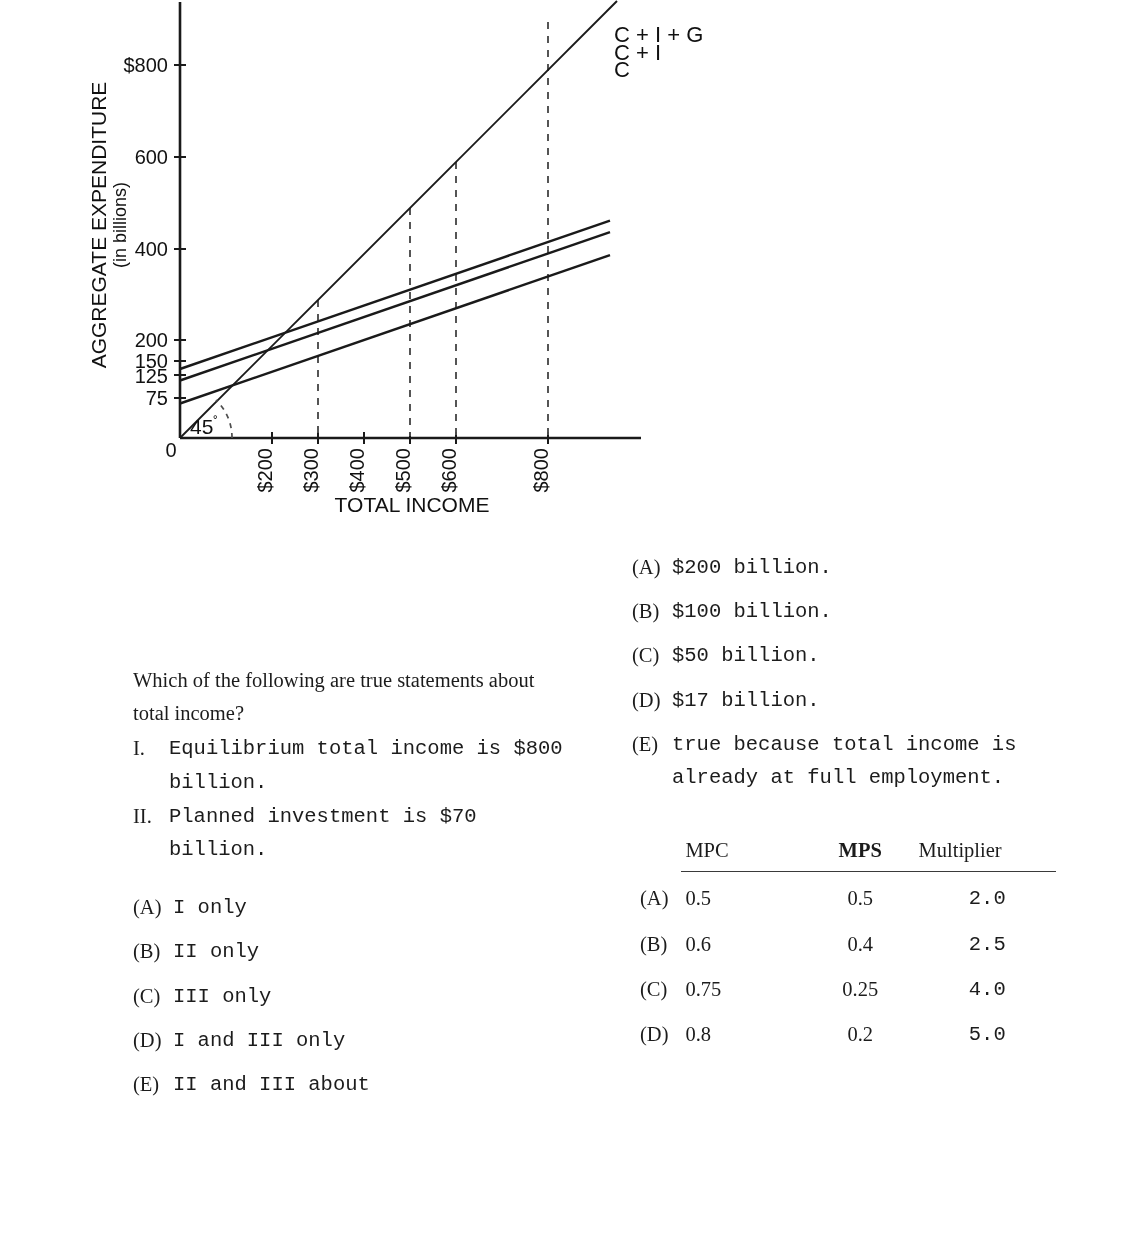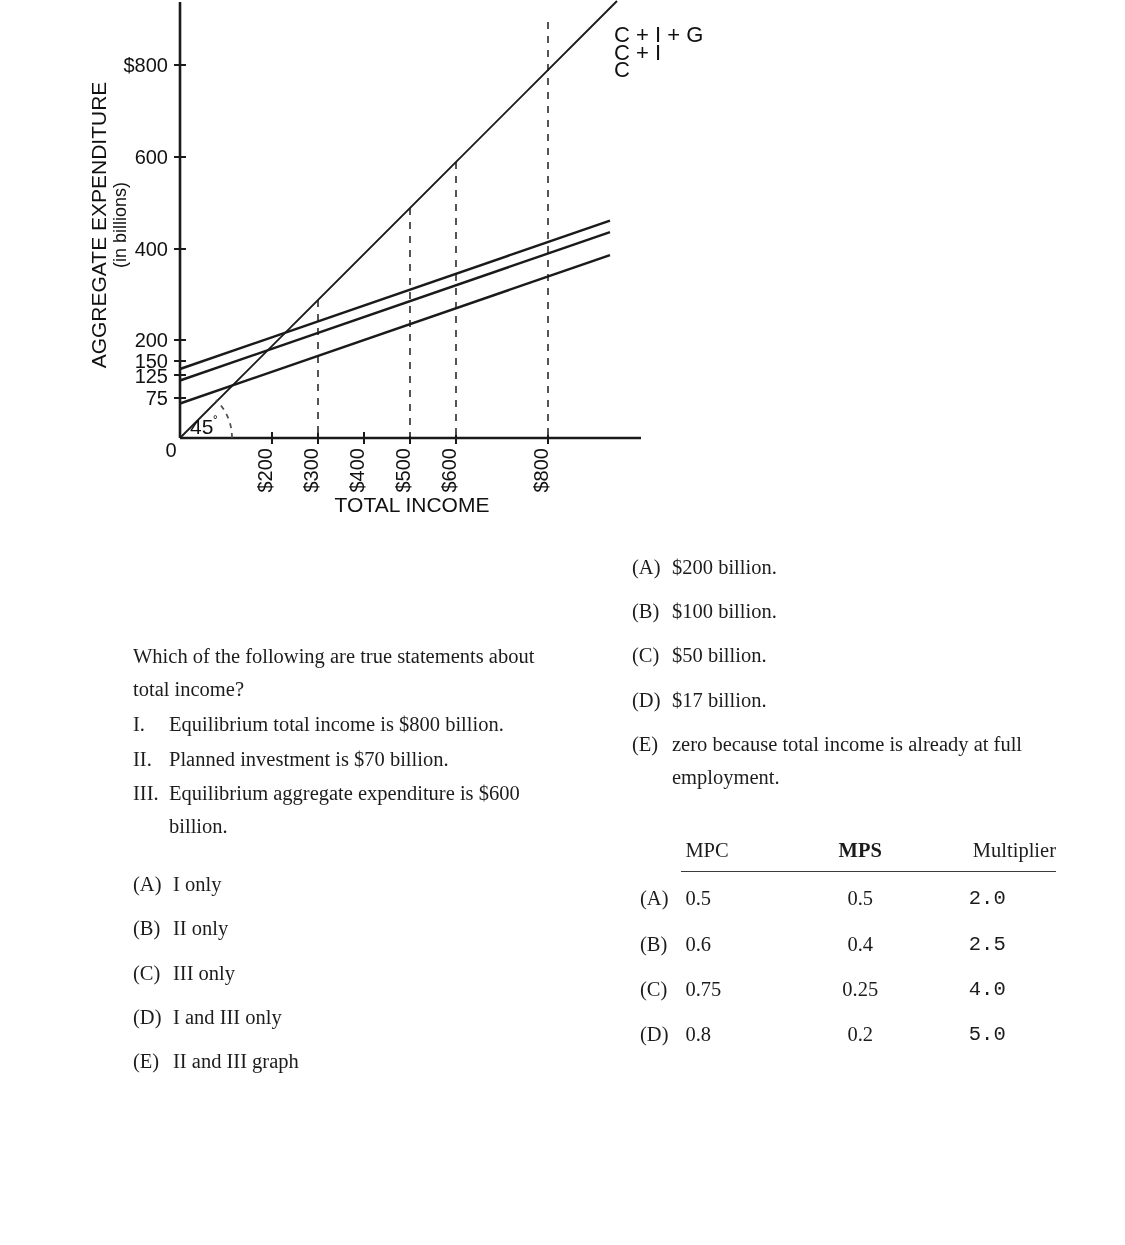--- a/index.html
+++ b/index.html
@@ -69,21 +69,21 @@
   }
 
   
   .qcol {
     position: absolute;
     font-family: "Liberation Serif", serif;
     font-size: 20.5px;
     line-height: 1.62;
     color: #1c1c1c;
   }
-  #left-column  { left: 133px; top: 640px;  width: 430px; }
+  #left-column  { left: 133px; top: 664px;  width: 430px; }
   #right-column { left: 632px; top: 540px;  width: 424px; }
 
   .stem { margin: 0 0 2px 0; }
 
   ul.roman-list, ul.choice-list {
     list-style: none;
     margin: 0;
     padding: 0;
   }
   ul.roman-list > li, ul.choice-list > li {
@@ -92,21 +92,21 @@
   }
   ul.roman-list > li { margin-top: 1px; }
   ul.choice-list > li { margin-top: 11px; }
 
   .marker {
     flex: 0 0 auto;
     white-space: pre;
   }
   .roman-list .marker { width: 36px; }
   .choice-list .marker { width: 40px; }
-  .item-text { flex: 1 1 auto; }
+  .item-text { flex: 1 1 auto; font-family: Liberation Mono, monospace; }
 
   .gap-after-roman { height: 14px; }
   .gap-between-q   { height: 34px; }
 
   
   table.mpc-table {
     border-collapse: collapse;
     margin: 4px 0 0 8px;
     font-family: "Liberation Serif", serif;
     font-size: 20.5px;
@@ -114,21 +114,21 @@
   }
   table.mpc-table th {
     font-weight: normal;
     padding: 2px 0 4px 0;
     border-bottom: 1.3px solid #3a3a3a;
     text-align: left;
   }
   table.mpc-table th.col-lead { border-bottom: none; width: 42px; }
   table.mpc-table th.col-mpc  { width: 120px; text-align: left; padding-left: 4px; }
   table.mpc-table th.col-mps  { width: 120px; text-align: center; font-weight: bold; }
-  table.mpc-table th.col-mult { width: 140px; text-align: right; }
+  table.mpc-table th.col-mult { width: 140px; text-align: left; }
   table.mpc-table td {
     padding: 10px 0 2px 0;
     text-align: left;
   }
   table.mpc-table td.c-lead { white-space: pre; }
   table.mpc-table td.c-mpc  { padding-left: 4px; }
   table.mpc-table td.c-mps  { text-align: center; }
   table.mpc-table td.c-mult { text-align: center; font-family: Liberation Mono, monospace; }
 
   .ghost-num {
@@ -218,24 +218,20 @@
 
   <ul class="roman-list">
     <li>
       <span class="marker">I.</span>
       <span class="item-text">Equilibrium total income is $800 billion.</span>
     </li>
     <li>
       <span class="marker">II.</span>
       <span class="item-text">Planned investment is $70 billion.</span>
     </li>
-    <li>
-      <span class="marker">III.</span>
-      <span class="item-text">Equilibrium aggregate expenditure is $600 billion.</span>
-    </li>
   </ul>
 
   <div class="gap-after-roman"></div>
 
   <ul class="choice-list">
     <li>
       <span class="marker">(A)</span>
       <span class="item-text">I only</span>
     </li>
     <li>
@@ -245,21 +241,21 @@
     <li>
       <span class="marker">(C)</span>
       <span class="item-text">III only</span>
     </li>
     <li>
       <span class="marker">(D)</span>
       <span class="item-text">I and III only</span>
     </li>
     <li>
       <span class="marker">(E)</span>
-      <span class="item-text">II and III graph</span>
+      <span class="item-text">II and III about</span>
     </li>
   </ul>
 </div>
 
 <div id="right-column" class="qcol">
 
 
   <ul class="choice-list">
     <li>
       <span class="marker">(A)</span>
@@ -272,21 +268,21 @@
     <li>
       <span class="marker">(C)</span>
       <span class="item-text">$50 billion.</span>
     </li>
     <li>
       <span class="marker">(D)</span>
       <span class="item-text">$17 billion.</span>
     </li>
     <li>
       <span class="marker">(E)</span>
-      <span class="item-text">zero because total income is already at full employment.</span>
+      <span class="item-text">true because total income is already at full employment.</span>
     </li>
   </ul>
 
   <div class="gap-between-q"></div>
 
 
   <table class="mpc-table">
     <thead>
       <tr>
         <th class="col-lead"></th>

